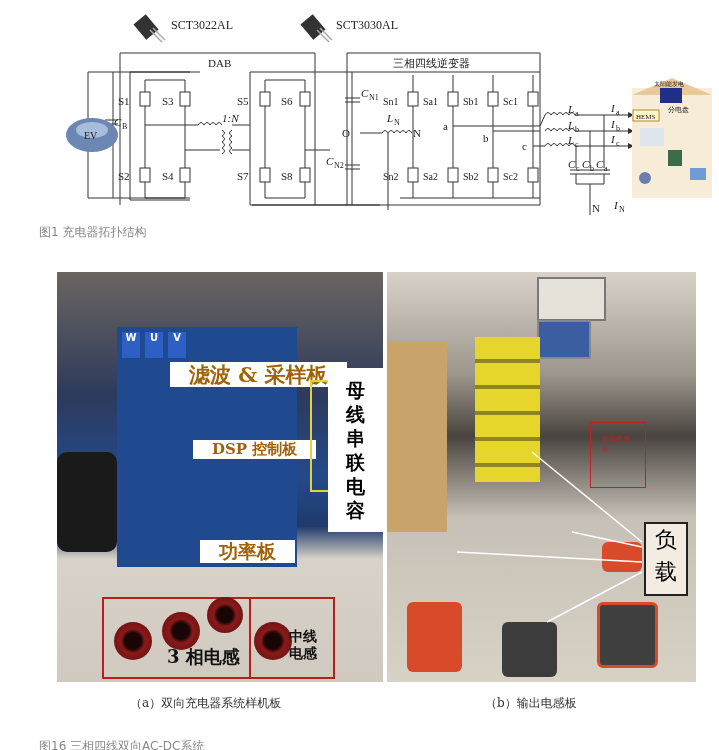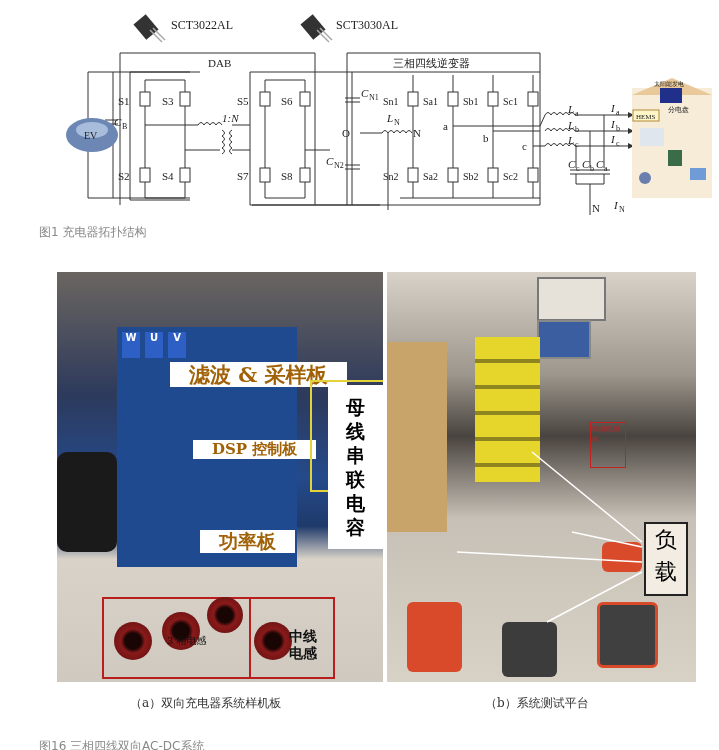--- a/index.html
+++ b/index.html
@@ -222,52 +222,52 @@
   <div class="abs" style="left:60px; top:55px; width:180px; height:240px; background:#1f4a8f;"></div>
 
   <div class="abs" style="left:0; top:180px; width:60px; height:100px; background:#1a1a1a; border-radius:10px;"></div>
 
   <div class="abs" style="left:65px; top:60px; width:18px; height:26px; background:#2d5fc4; color:#fff; font-size:10px; text-align:center; font-weight:bold;">W</div>
   <div class="abs" style="left:88px; top:60px; width:18px; height:26px; background:#2d5fc4; color:#fff; font-size:10px; text-align:center; font-weight:bold;">U</div>
   <div class="abs" style="left:111px; top:60px; width:18px; height:26px; background:#2d5fc4; color:#fff; font-size:10px; text-align:center; font-weight:bold;">V</div>
 
   <div class="label-box" style="left:73px; top:90px; font-size:21px;">滤波 &amp; 采样板</div>
   <div class="label-box" style="left:96px; top:168px; font-size:15px;">DSP 控制板</div>
-  <div class="label-box" style="left:103px; top:258px; font-size:19px;text-align:right;">功率板</div>
+  <div class="label-box" style="left:103px; top:268px; font-size:19px;text-align:right;">功率板</div>
 
   <div class="abs" style="left:253px; top:108px; width:72px; height:108px; border:2px solid #e3d33a;"></div>
-  <div class="abs" style="left:271px; top:113px; background:#fff; padding:10px; font-family:'DejaVu Serif',serif; font-weight:bold; font-size:19px; line-height:24px; text-align:center;">
+  <div class="abs" style="left:271px; top:96px; background:#fff; padding:10px; font-family:'DejaVu Serif',serif; font-weight:bold; font-size:19px; line-height:24px; text-align:center;">
     <div>母线</div>
     <div>串联</div>
     <div>电容</div>
   </div>
 
   <div class="abs" style="left:45px; top:325px; width:145px; height:78px; border:2px solid #b81e1e;"></div>
   <div class="abs" style="left:192px; top:325px; width:82px; height:78px; border:2px solid #b81e1e;"></div>
   <div class="abs" style="left:57px; top:350px; width:38px; height:38px; border-radius:50%; background:radial-gradient(circle,#1a0505 30%,#8a1a1a 45%,#5a0e0e 100%);"></div>
   <div class="abs" style="left:105px; top:340px; width:38px; height:38px; border-radius:50%; background:radial-gradient(circle,#1a0505 30%,#8a1a1a 45%,#5a0e0e 100%);"></div>
   <div class="abs" style="left:150px; top:325px; width:36px; height:36px; border-radius:50%; background:radial-gradient(circle,#1a0505 30%,#8a1a1a 45%,#5a0e0e 100%);"></div>
   <div class="abs" style="left:197px; top:350px; width:38px; height:38px; border-radius:50%; background:radial-gradient(circle,#1a0505 30%,#8a1a1a 45%,#5a0e0e 100%);"></div>
-  <div class="abs" style="left:110px; top:362px; font-family:'DejaVu Serif',serif; font-size:10px; font-weight:normal; color:#111;">3 相电感</div>
+  <div class="abs" style="left:110px; top:373px; font-family:'DejaVu Serif',serif; font-size:18px; font-weight:bold; color:#111;">3 相电感</div>
   <div class="abs" style="left:232px; top:357px; font-family:Liberation Mono, monospace; font-size:14px; font-weight:bold; color:#111; line-height:17px;">
     <div>中线</div>
     <div>电感</div>
   </div>
 </div>
 
 <div class="photo" style="left:387px; top:272px; width:309px; height:410px; background:linear-gradient(180deg,#d8d2c8 0%,#9c968c 25%,#4a4440 40%,#c7c0b6 60%,#d8d2c6 100%);">
 
   <div class="abs" style="left:0; top:70px; width:60px; height:190px; background:#c9a46a;"></div>
 
   <div class="abs" style="left:150px; top:5px; width:65px; height:40px; background:#e6e2da; border:2px solid #777;"></div>
   <div class="abs" style="left:150px; top:48px; width:50px; height:35px; background:#3a5ea0; border:2px solid #888;"></div>
 
   <div class="abs" style="left:88px; top:65px; width:65px; height:145px; background:repeating-linear-gradient(180deg,#e6d52a 0 22px,#8f8520 22px 26px);"></div>
 
-  <div class="abs" style="left:203px; top:150px; width:32px; height:42px; border:1px solid #c32020; color:#c32020; font-size:7px; line-height:10px; padding:1px; overflow:hidden;">输出电感板</div>
+  <div class="abs" style="left:203px; top:150px; width:32px; height:42px; border:1px solid #c32020; color:#c32020; font-size:7px; line-height:10px; padding:11px; overflow:hidden;">输出电感板</div>
 
   <div class="abs" style="left:20px; top:330px; width:55px; height:70px; background:#d94a2a; border-radius:6px;"></div>
   <div class="abs" style="left:115px; top:350px; width:55px; height:55px; background:#3c3c3c; border-radius:6px;"></div>
   <div class="abs" style="left:210px; top:330px; width:55px; height:60px; background:#404040; border:3px solid #d94a2a; border-radius:6px;"></div>
   <div class="abs" style="left:215px; top:270px; width:40px; height:30px; background:#d94a2a; border-radius:6px;"></div>
 
   <svg class="abs" style="left:0; top:0;" width="309" height="410">
     <g stroke="#fff" stroke-width="1.5">
       <line x1="145" y1="180" x2="255" y2="270"></line>
       <line x1="70" y1="280" x2="255" y2="290"></line>
@@ -276,15 +276,15 @@
     </g>
   </svg>
 
   <div class="abs" style="left:257px; top:250px; width:40px; height:70px; border:2px solid #222; background:#f2ece2; font-family:'DejaVu Serif',serif; font-size:22px; text-align:center; line-height:32px;">
     <div>负</div>
     <div>载</div>
   </div>
 </div>
 
 <div class="sub-caption" style="left:130px; top:695px;">（a）双向充电器系统样机板</div>
-<div class="sub-caption" style="left:485px; top:695px;">（b）系统测试平台</div>
+<div class="sub-caption" style="left:485px; top:695px;">（b）输出电感板</div>
 
 <div class="abs caption" style="left:23px; top:738px;">图16 三相四线双向AC-DC系统</div>
 
 </body></html>

